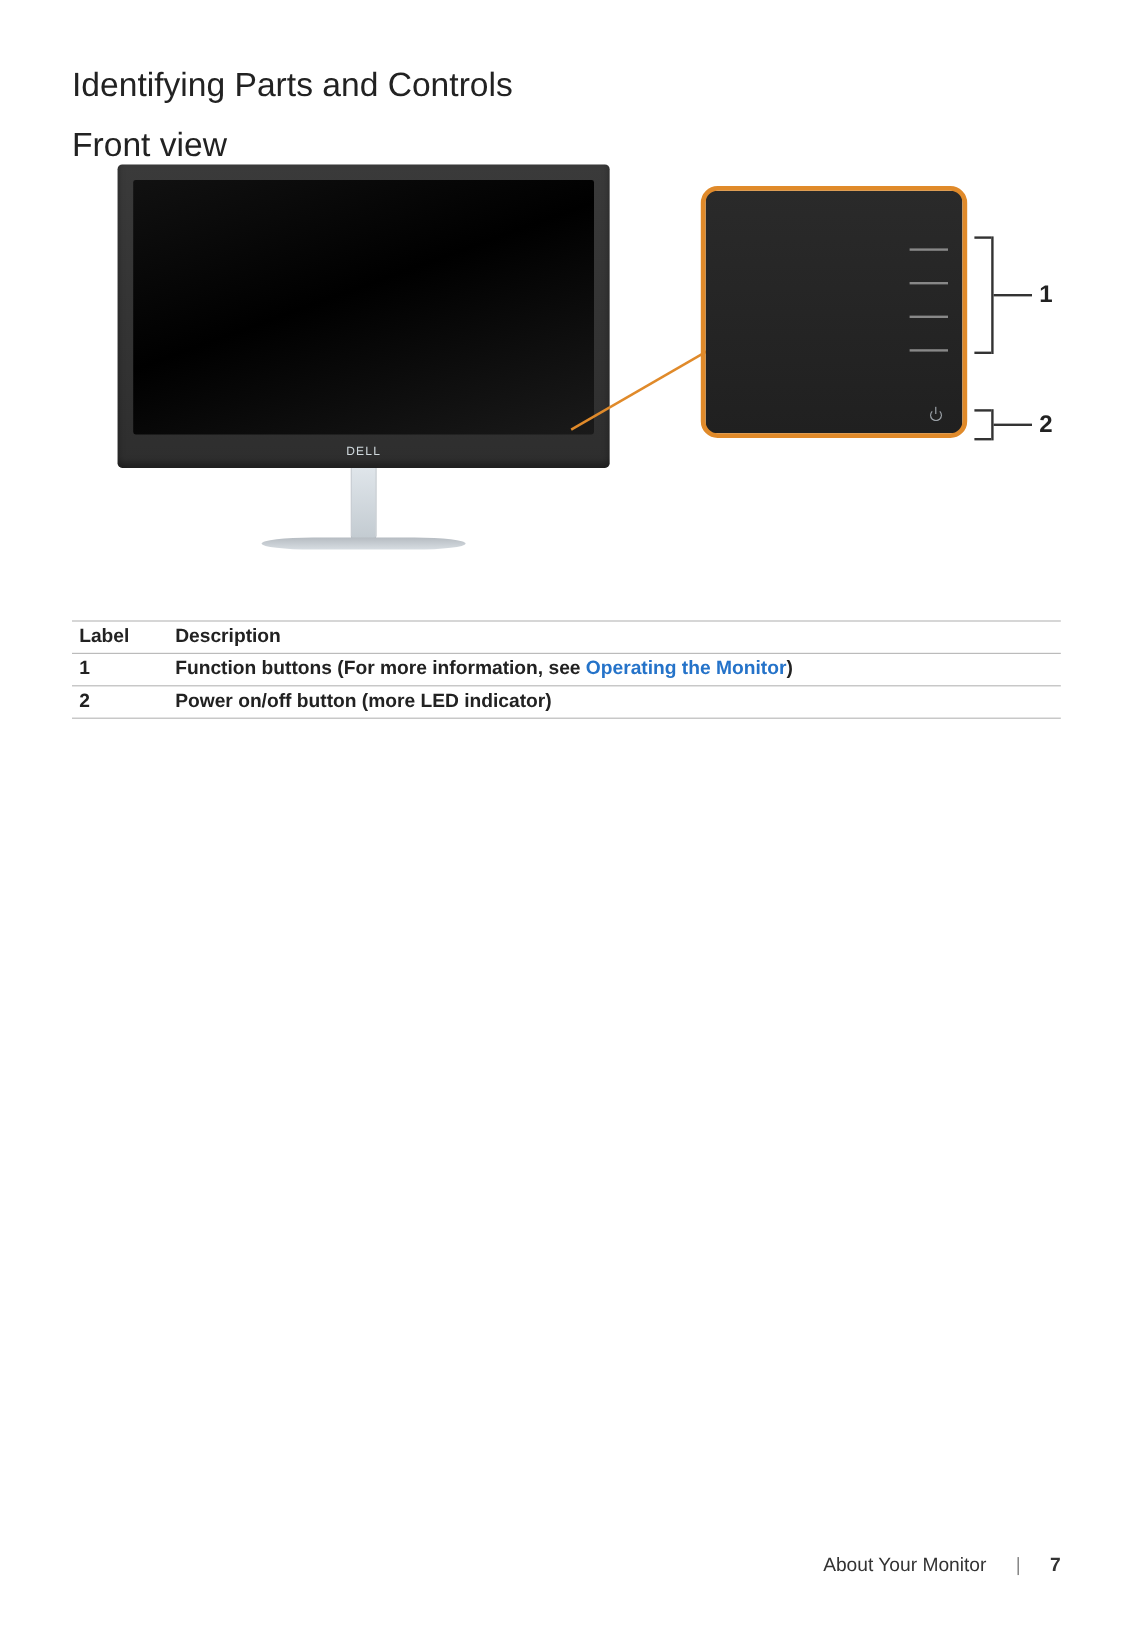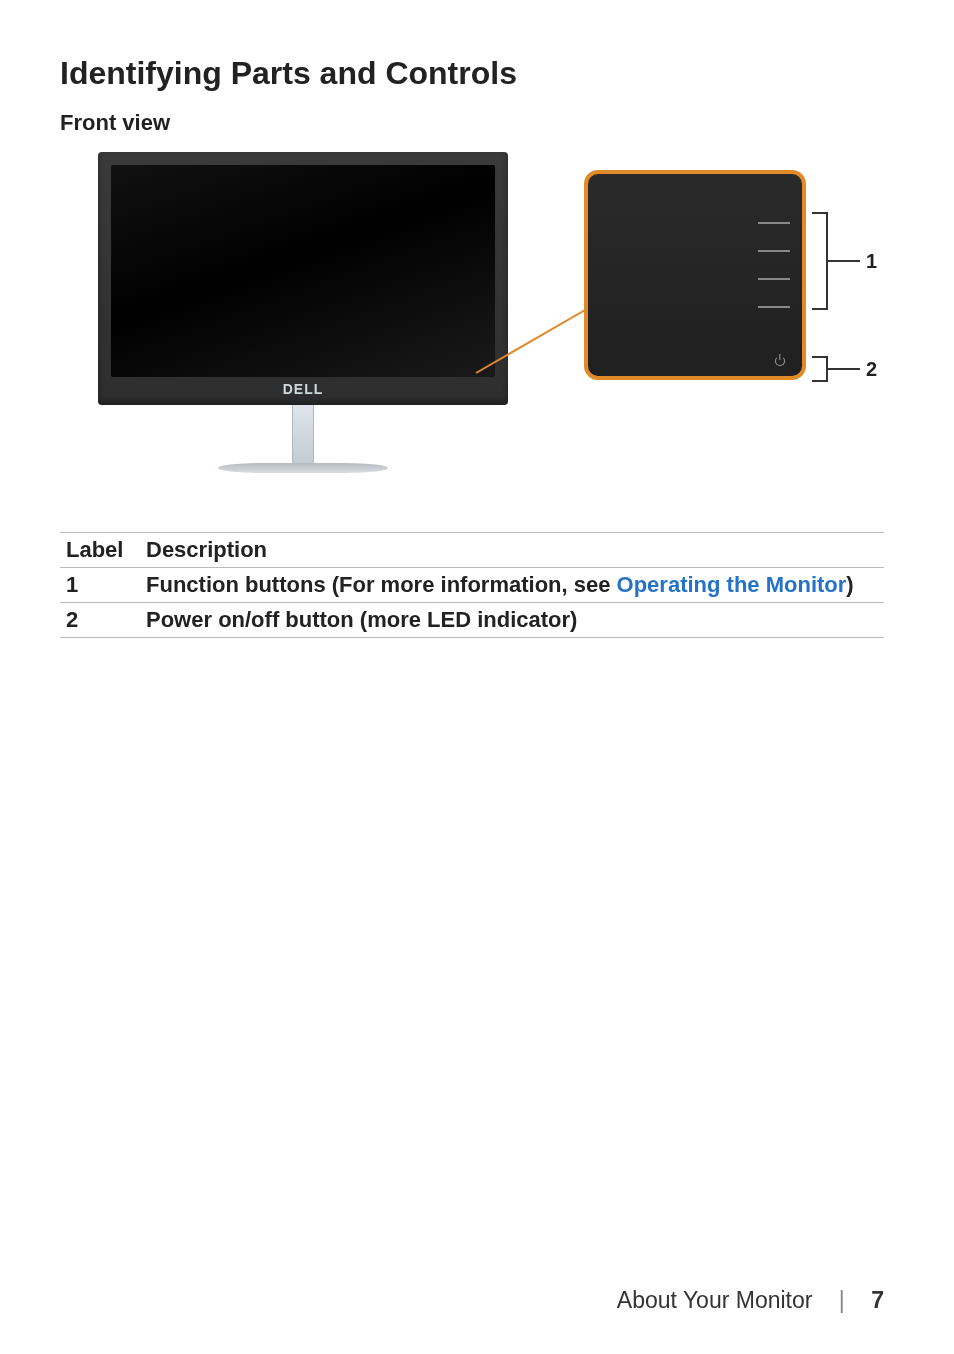--- a/index.html
+++ b/index.html
@@ -5,42 +5,42 @@
     * { margin: 0; padding: 0; box-sizing: border-box; }
     body {
       width: 954px;
       height: 1354px;
       background: #fff;
       font-family: "Segoe UI", Arial, sans-serif;
       color: #222;
       position: relative;
       padding: 55px 70px 50px 60px;
     }
-    h1 { font-size: 32px; font-weight: 700; margin-bottom: 18px; }
-    h2 { font-size: 22px; font-weight: 700; margin-bottom: 16px; }
+    h1 { font-size: 28px; font-weight: 400; margin-bottom: 18px; }
+    h2 { font-size: 28px; font-weight: 400; margin-bottom: 0; }
     .figure-wrap { margin: 0 0 30px 38px; }
     .figure { position: relative; width: 740px; height: 350px; }
 
     
     .monitor-wrap { position: absolute; left: 0; top: 0; width: 410px; }
     .monitor-body {
       width: 410px; height: 253px;
       background: linear-gradient(#3a3a3a,#2e2e2e);
       border-radius: 4px;
       position: relative;
       box-shadow: inset 0 -4px 6px rgba(0,0,0,0.35);
     }
     .monitor-screen {
       position: absolute; left: 13px; top: 13px; right: 13px; bottom: 28px;
       background: linear-gradient(160deg,#111 0%,#000 45%,#1a1a1a 100%);
       border-radius: 2px;
     }
     .monitor-brand {
       position: absolute; bottom: 8px; left: 0; right: 0;
-      text-align: center; color: #cfd8dc; font-size: 14px; letter-spacing: 1px; font-weight: 700;
+      text-align: center; color: #cfd8dc; font-size: 10px; letter-spacing: 1px; font-weight: 400;
     }
     .neck {
       width: 22px; height: 60px; margin: 0 auto;
       background: linear-gradient(#dfe5ea,#c3cbd1);
       border: 1px solid #b0b8bf;
       border-top: none;
       border-radius: 0 0 4px 4px;
     }
     .base {
       width: 170px; height: 10px; margin: 0 auto;
@@ -124,21 +124,21 @@
     }
     .label2 {
       position: absolute; left: 768px; top: 206px;
       font-weight: 700; font-size: 20px;
     }
 
     
     table.parts {
       width: 100%;
       border-collapse: collapse;
-      font-size: 22px;
+      font-size: 16px;
     }
     table.parts th {
       text-align: left; font-weight: 700;
       border-top: 1px solid #bbb;
       border-bottom: 1px solid #bbb;
       padding: 4px 6px;
     }
     table.parts td {
       border-bottom: 1px solid #bbb;
       padding: 4px 6px;
@@ -146,21 +146,21 @@
       font-weight: bold;
     }
     table.parts td.lbl { font-weight: 700; width: 80px; }
     a.cross { color: #2573c9; text-decoration: none; }
 
     
     .footer {
       position: absolute;
       bottom: 40px; right: 70px; left: 60px;
       text-align: right;
-      font-size: 23px;
+      font-size: 16px;
       color: #333;
     }
     .footer .sep { margin: 0 20px; color: #888; font-weight: 300; }
     .footer .pg { font-weight: 700; }
   </style>
 </head>
 <body>
 
 <h1>Identifying Parts and Controls</h1>
 <h2>Front view</h2>

